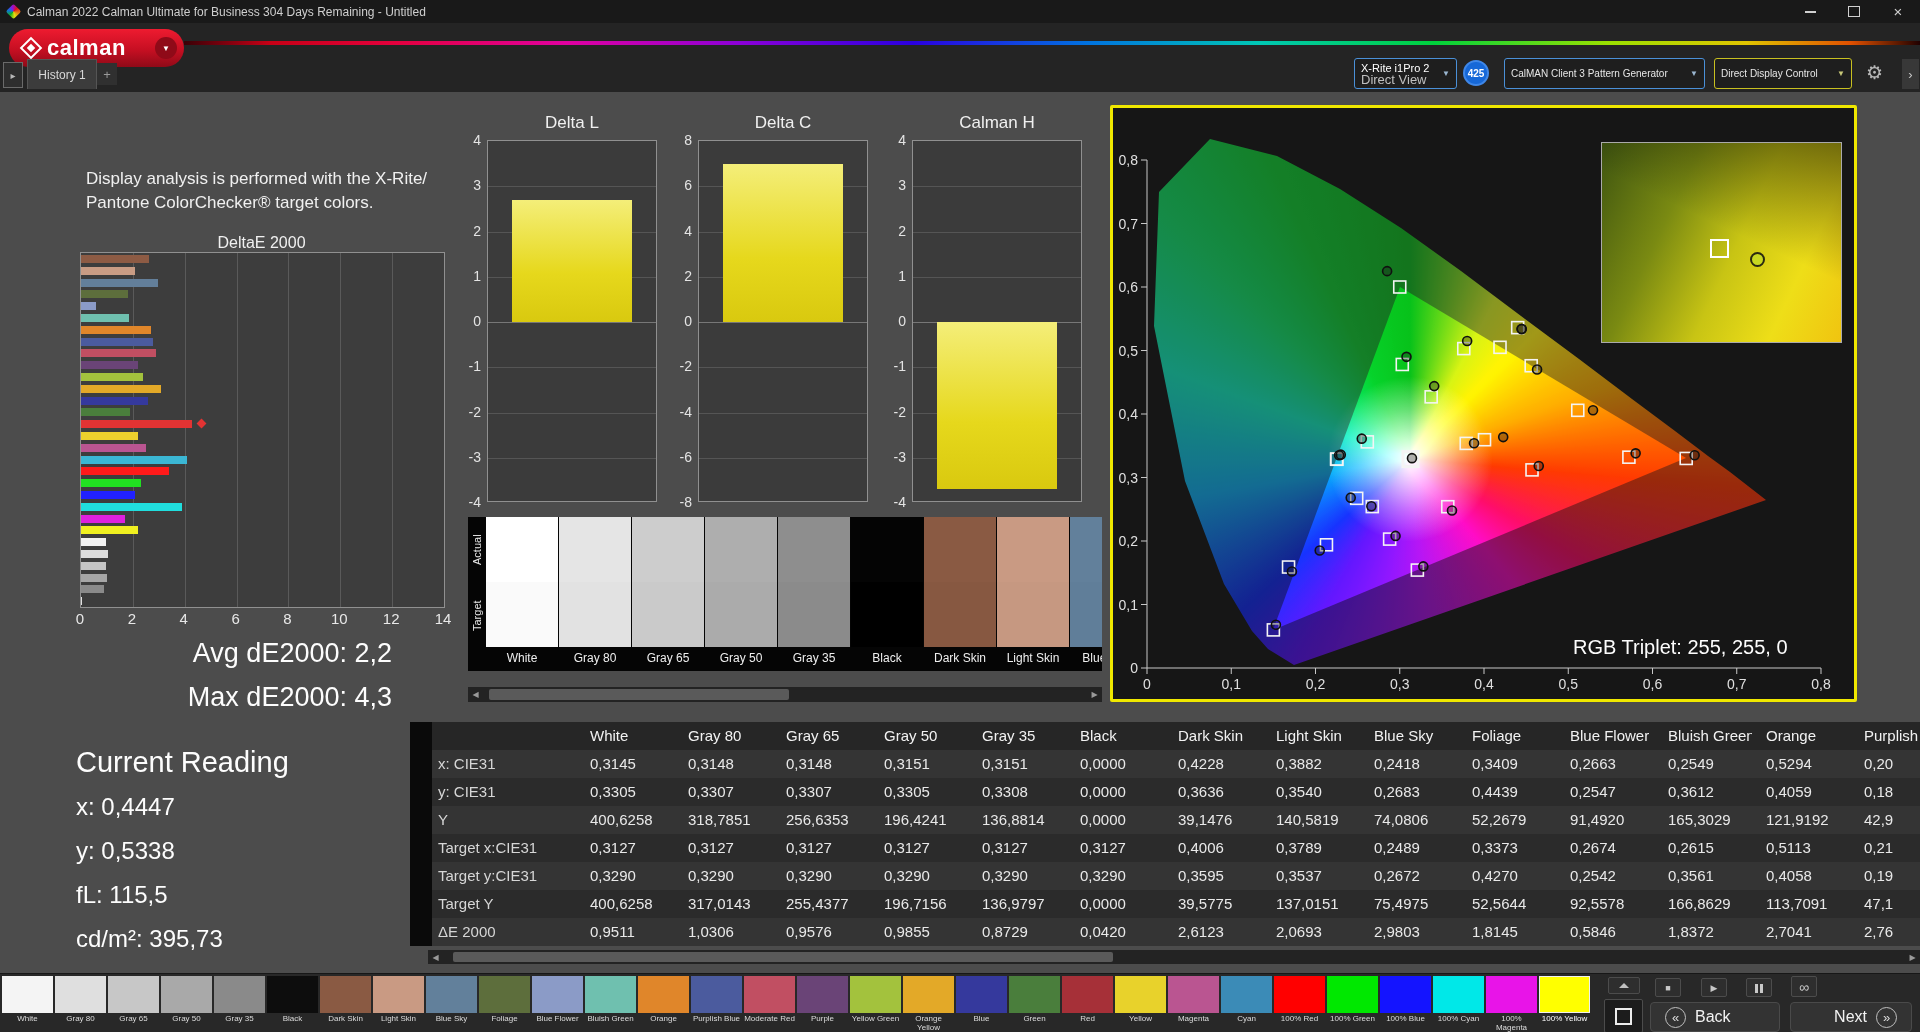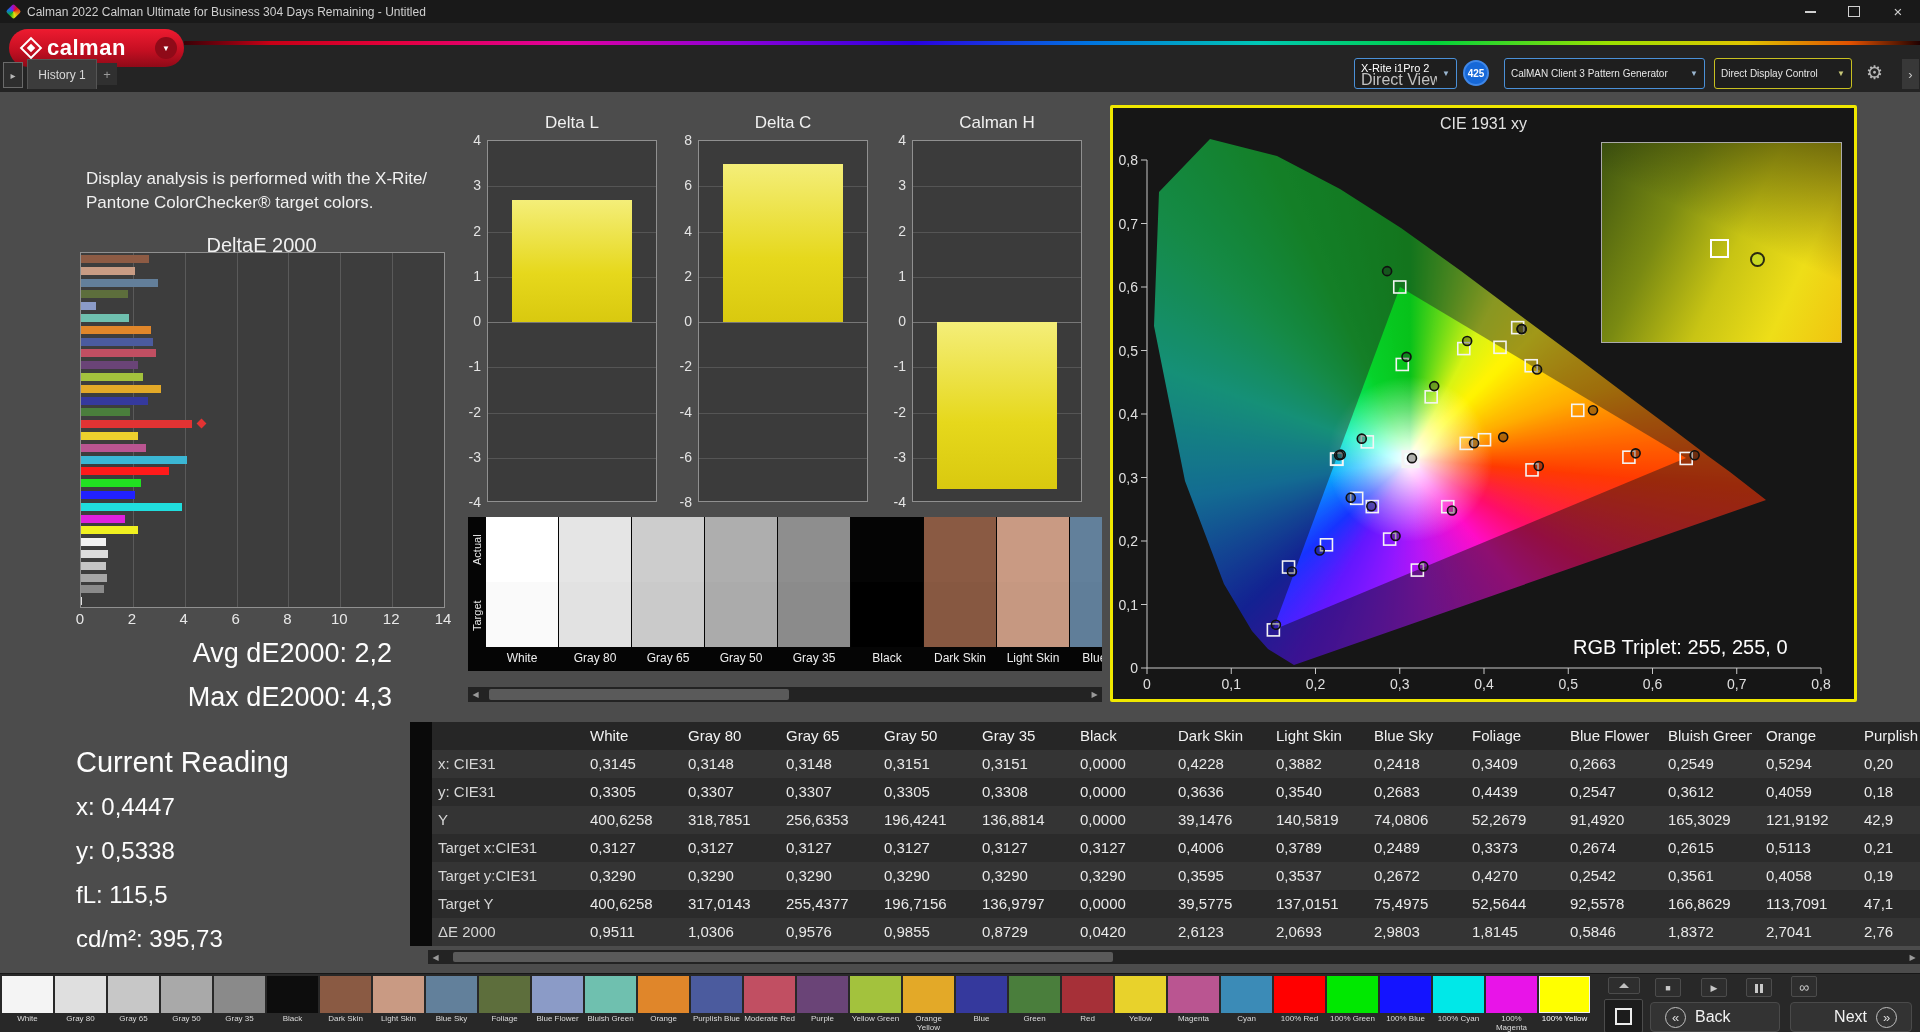--- a/index.html
+++ b/index.html
@@ -35,35 +35,35 @@
   #tab-history{position:absolute;left:27px;top:36px;width:68px;height:29px;background:#3c3c3c;border:1px solid #555;border-bottom:none;
      display:flex;align-items:center;justify-content:center;font-size:12px;color:#d8d8d8;cursor:pointer;}
   #tab-add{position:absolute;left:97px;top:40px;width:20px;height:22px;background:#303030;
      display:flex;align-items:center;justify-content:center;font-size:13px;color:#9a9a9a;cursor:pointer;}
   .dd{position:absolute;top:35px;height:31px;background:#1e1e1e;border:1px solid #4a90d8;border-radius:3px;
      display:flex;align-items:center;box-sizing:border-box;padding:0 6px;cursor:pointer;}
   .dd .ddtxt{flex:1;overflow:hidden;white-space:nowrap;}
   .dd .arrow{font-size:8px;color:#9ab6d0;margin-left:5px;}
   #dd-meter{left:1354px;width:103px;}
   #dd-meter .l1{font-size:11px;color:#fff;line-height:12px;}
-  #dd-meter .l2{font-size:16px;color:#c0c0c0;line-height:11px;}
+  #dd-meter .l2{font-size:13px;color:#c0c0c0;line-height:11px;}
   #dd-badge{position:absolute;left:1463px;top:37px;width:26px;height:26px;border-radius:13px;background:#1668d8;
      border:2px solid #3f87e8;box-sizing:border-box;display:flex;align-items:center;justify-content:center;
      font-size:10px;font-weight:bold;color:#fff;cursor:pointer;}
   #dd-pattern{left:1504px;width:201px;font-size:10px;color:#e6e6e6;}
   #dd-display{left:1714px;width:138px;border-color:#c8c020;font-size:10px;color:#e6e6e6;}
   #dd-display .arrow{color:#c8c878;}
   #gear{position:absolute;left:1866px;top:38px;font-size:19px;color:#b8b8b8;cursor:pointer;}
   #expander{position:absolute;left:1902px;top:36px;width:17px;height:30px;background:#383838;
      display:flex;align-items:center;justify-content:center;color:#c8c8c8;font-size:13px;cursor:pointer;}
 
   
   .lp-title{position:absolute;left:84px;top:112px;font-size:40px;color:#fbfbfb;}
   .lp-desc{position:absolute;left:86px;width:420px;font-size:17px;line-height:24px;color:#f0f0f0;}
-  #de-title{position:absolute;left:80px;top:234px;width:363px;text-align:center;font-size:20px;color:#f0f0f0;}
+  #de-title{position:absolute;left:80px;top:234px;width:363px;text-align:center;font-size:16px;color:#f0f0f0;}
   #de-plot{position:absolute;left:80px;top:252px;width:363px;height:354px;background:#3d3d3d;border:1px solid #909090;box-sizing:content-box;overflow:visible;}
   .vline{position:absolute;top:0;width:1px;height:100%;background:#5a5a5a;}
   .hline{position:absolute;left:0;width:100%;height:1px;background:#555;}
   .debar{position:absolute;left:0;height:8px;}
   .demarker{position:absolute;width:7px;height:7px;transform:rotate(45deg);}
   #de-xlabels{position:absolute;left:80px;top:610px;width:363px;height:18px;font-size:15px;color:#e8e8e8;}
   #de-xlabels span{position:absolute;transform:translateX(-50%);}
   #lp-avg,#lp-max{position:absolute;left:80px;width:312px;text-align:right;font-size:27px;color:#fdfdfd;}
   #lp-avg{top:638px;} #lp-max{top:682px;}
   #cr-title{position:absolute;left:76px;top:746px;font-size:29px;color:#fdfdfd;}
@@ -486,21 +486,20 @@
         <circle cx="227.775" cy="346.64" r="4.5" fill="rgba(25,25,25,0.35)" stroke="#101010" stroke-width="1.6"></circle>
         <circle cx="310.34000000000003" cy="458.4" r="4.5" fill="rgba(25,25,25,0.35)" stroke="#101010" stroke-width="1.6"></circle>
         <circle cx="408.65975" cy="221.03699999999998" r="4.5" fill="rgba(25,25,25,0.35)" stroke="#101010" stroke-width="1.6"></circle>
       </svg>
     <div id="cie-inset">
       <div class="shade"></div>
       <div class="inset-square"></div>
       <div class="inset-dot"></div>
     </div>
     <div id="cie-rgb">RGB Triplet: 255, 255, 0</div>
-    <div id="cie-title">CIE 1931 xy</div>
   </div>
 
   <div id="data-table">
       <div class="trow thead">
         <div class="tlabel"></div>
         <div class="tcell">White</div>
         <div class="tcell">Gray 80</div>
         <div class="tcell">Gray 65</div>
         <div class="tcell">Gray 50</div>
         <div class="tcell">Gray 35</div>

